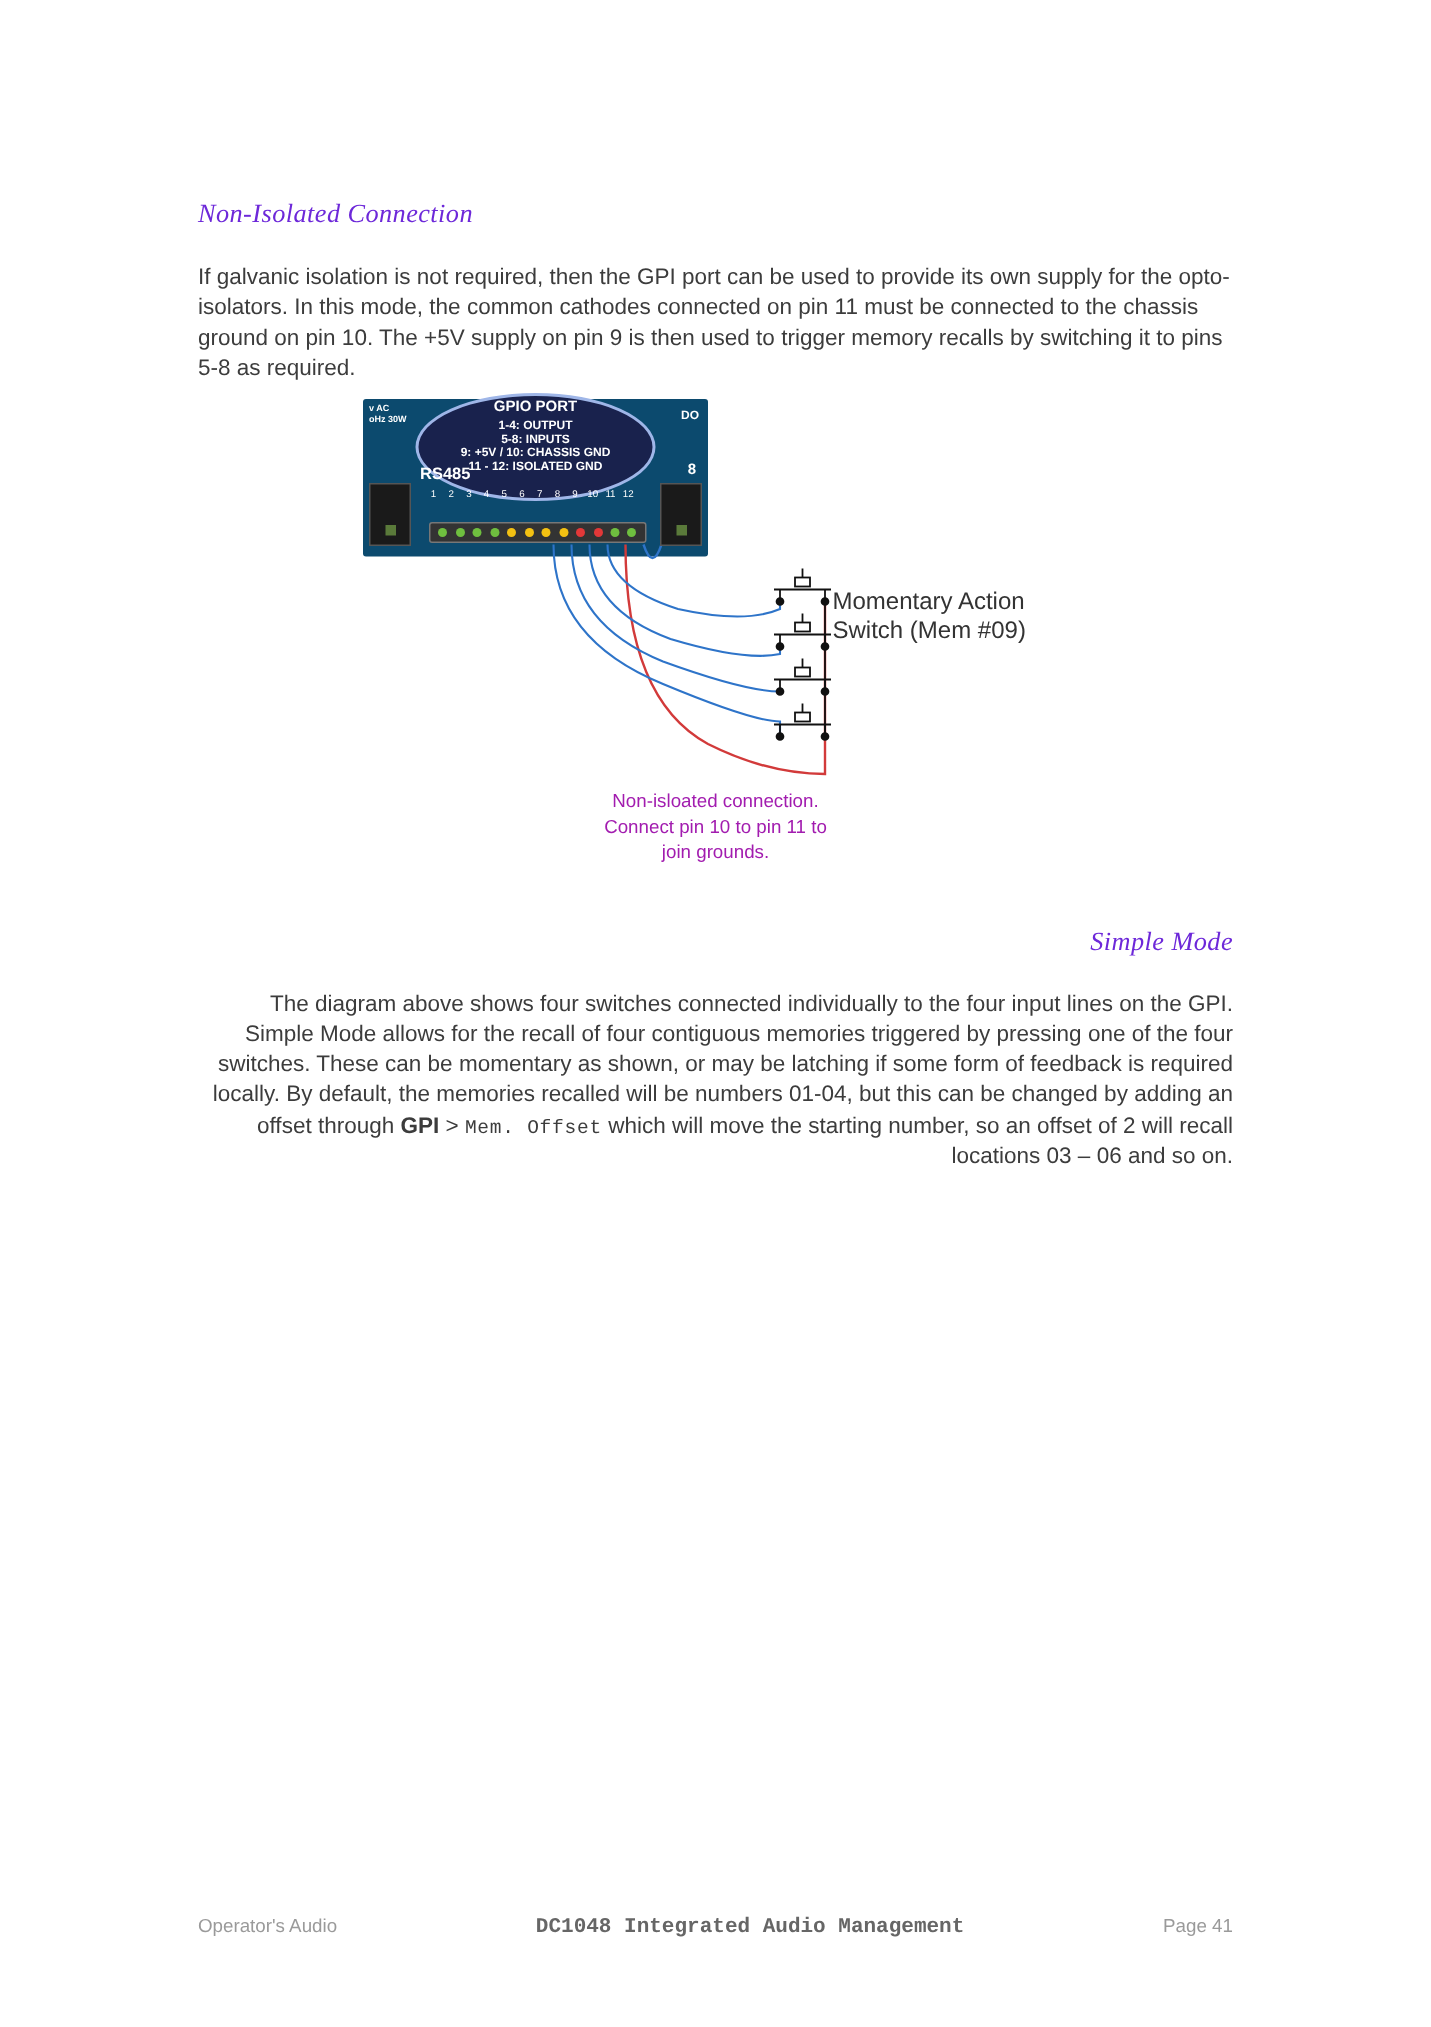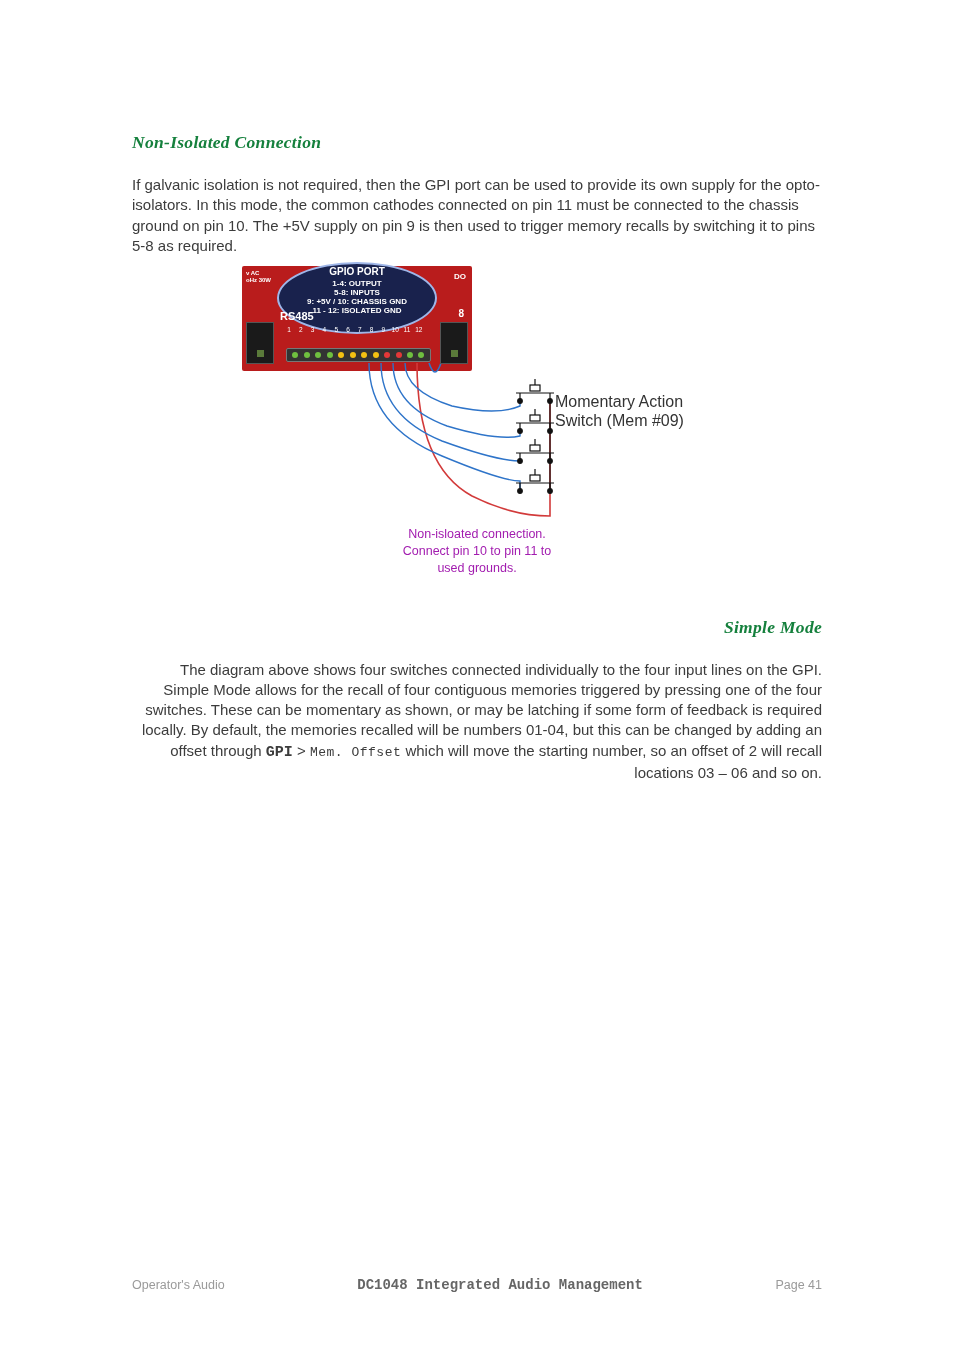--- a/index.html
+++ b/index.html
@@ -9,23 +9,23 @@
       height: 1351px;
       background: #ffffff;
       font-family: Verdana, Geneva, sans-serif;
       color: #3a3a3a;
       position: relative;
       padding: 132px 132px 60px 132px;
     }
     .heading {
       font-family: Georgia, 'Times New Roman', serif;
       font-style: italic;
-      font-weight: bold;
+      font-weight: normal;
       font-size: 17.5px;
-      color: #15803d;
+      color: #6d28d9;
       margin-bottom: 22px;
       letter-spacing: 0.3px;
     }
     .para {
       font-size: 15px;
       line-height: 1.35;
       color: #3c3c3c;
       margin-bottom: 10px;
     }
     .diagram-block {
@@ -36,21 +36,21 @@
       margin: 10px 0 40px 0;
     }
     .panel-wrap {
       position: relative;
       width: 530px;
       height: 296px;
     }
     .panel {
       width: 230px;
       height: 105px;
-      background: #b91c1c;
+      background: #0c4a6e;
       position: relative;
       border-radius: 2px;
     }
     .oval {
       position: absolute;
       left: 35px; top: -4px;
       width: 160px; height: 72px;
       background: #19224d;
       border: 2px solid #9fb6e8;
       border-radius: 50%;
@@ -172,21 +172,21 @@
     }
     .diagram-caption {
       font-family: Arial, sans-serif;
       font-size: 12.5px;
       color: #a21caf;
       text-align: center;
       line-height: 1.35;
       margin-top: -36px;
     }
     .section2 { margin-top: 24px; text-align: right; }
-    .inline-bold { font-weight: bold; font-family: Liberation Mono, monospace; }
+    .inline-bold { font-weight: bold; }
     .lcd {
       font-family: 'Courier New', monospace;
       font-size: 13px;
       letter-spacing: 0.5px;
     }
     .footer {
       position: absolute;
       bottom: 58px;
       left: 132px;
       right: 132px;
@@ -323,21 +323,21 @@
 
     <div class="switch-labels">
       <div>Momentary Action</div>
       <div>Switch (Mem #09)</div>
     </div>
   </div>
 
   <div class="diagram-caption">
     <div>Non-isloated connection.</div>
     <div>Connect pin 10 to pin 11 to</div>
-    <div>used grounds.</div>
+    <div>join grounds.</div>
   </div>
 </div>
 
 <div class="section2">
   <div class="heading">Simple Mode</div>
   <p class="para">
     <span>The diagram above shows four switches connected individually to the four input lines on the GPI.  Simple Mode allows for the recall of four contiguous memories triggered by pressing one of the four switches.  These can be momentary as shown, or may be latching if some form of feedback is required locally.  By default, the memories recalled will be numbers 01-04, but this can be changed by adding an offset through </span><span class="inline-bold">GPI</span><span> &gt; </span><span class="lcd">Mem. Offset</span><span> which will move the starting number, so an offset of 2 will recall locations 03 – 06 and so on.</span>
   </p>
 </div>
 

